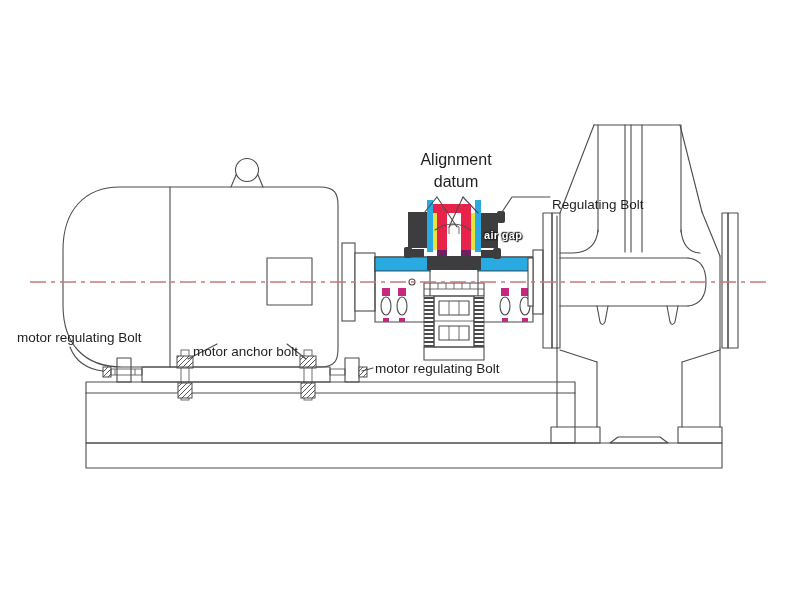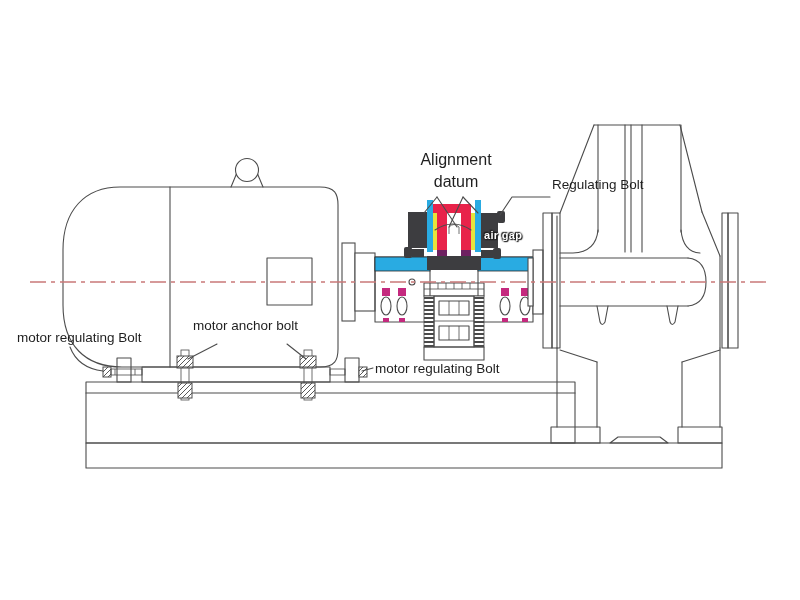--- a/index.html
+++ b/index.html
@@ -236,20 +236,20 @@
     <line class="ln" x1="287" y1="344" x2="306" y2="359"></line>
     <line class="ln" x1="373" y1="368" x2="362" y2="371"></line>
   </g>
 </svg>
 
 <div class="lbl-big" style="left:406px;top:149px;width:100px;">Alignment
 datum</div>
 
 <div class="lbl-airgap" style="left:437px;top:229px;padding-left:47px;">air gap</div>
 
-<div class="lbl" style="left:552px;top:177px;">Regulating Bolt</div>
+<div class="lbl" style="left:552px;top:197px;">Regulating Bolt</div>
 
 <div class="lbl" style="left:17px;top:330px;">motor regulating Bolt</div>
 
-<div class="lbl" style="left:193px;top:318px;">motor anchor bolt</div>
+<div class="lbl" style="left:193px;top:344px;">motor anchor bolt</div>
 
 <div class="lbl" style="left:375px;top:361px;">motor regulating Bolt</div>
 </div>
 
 </body></html>

